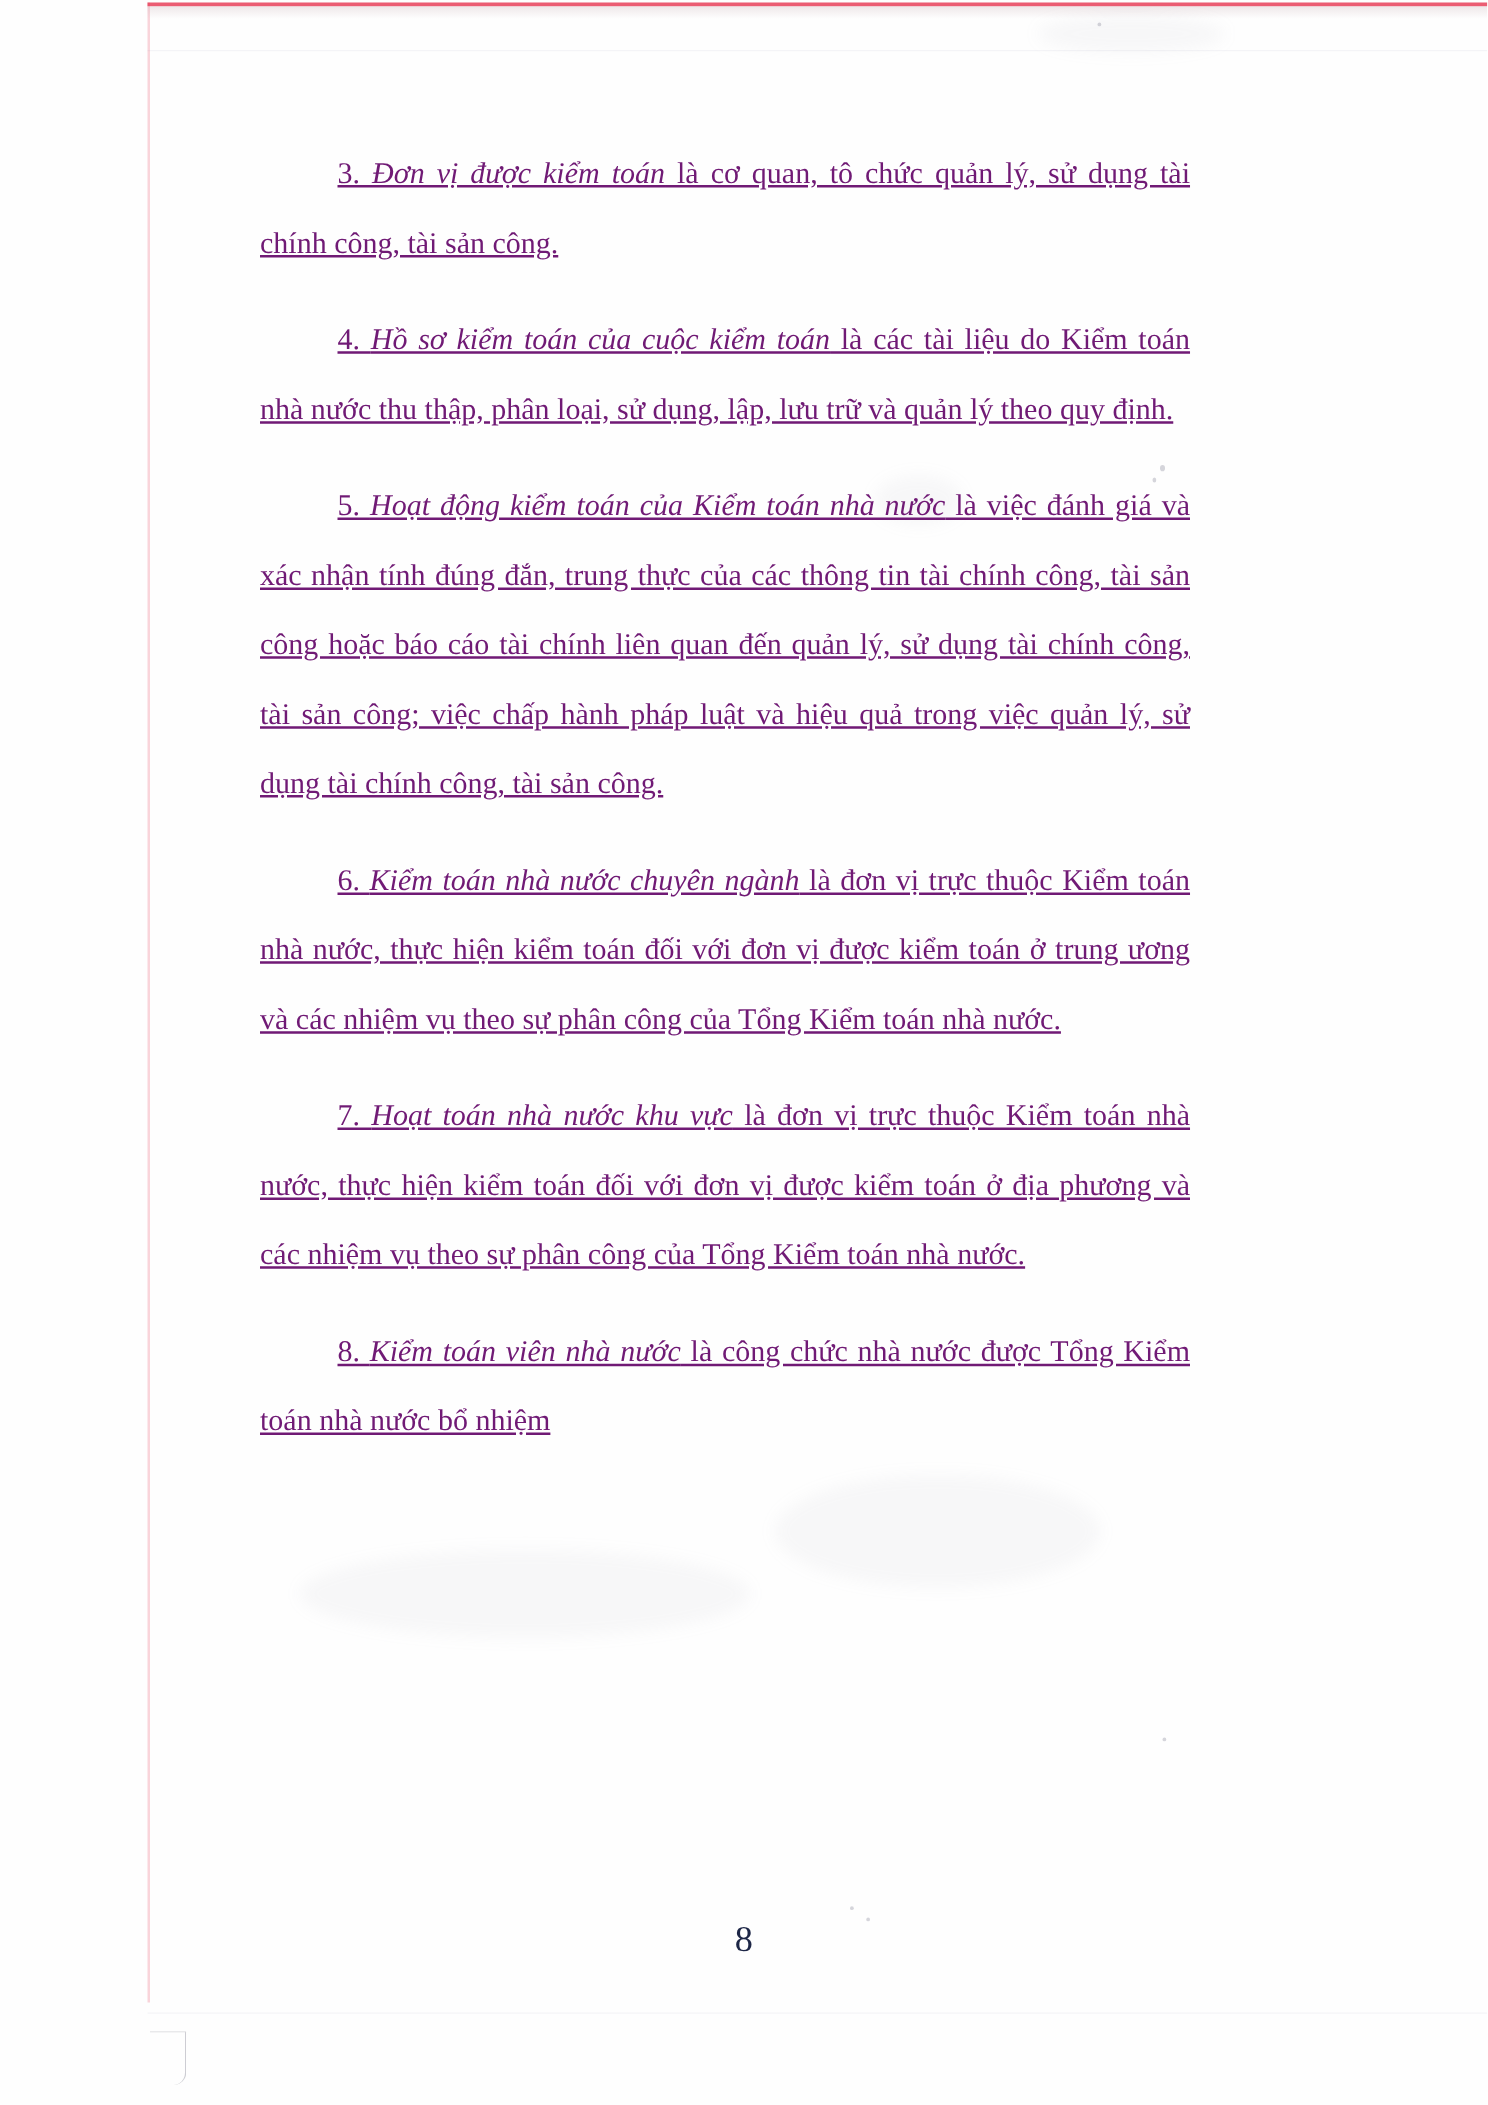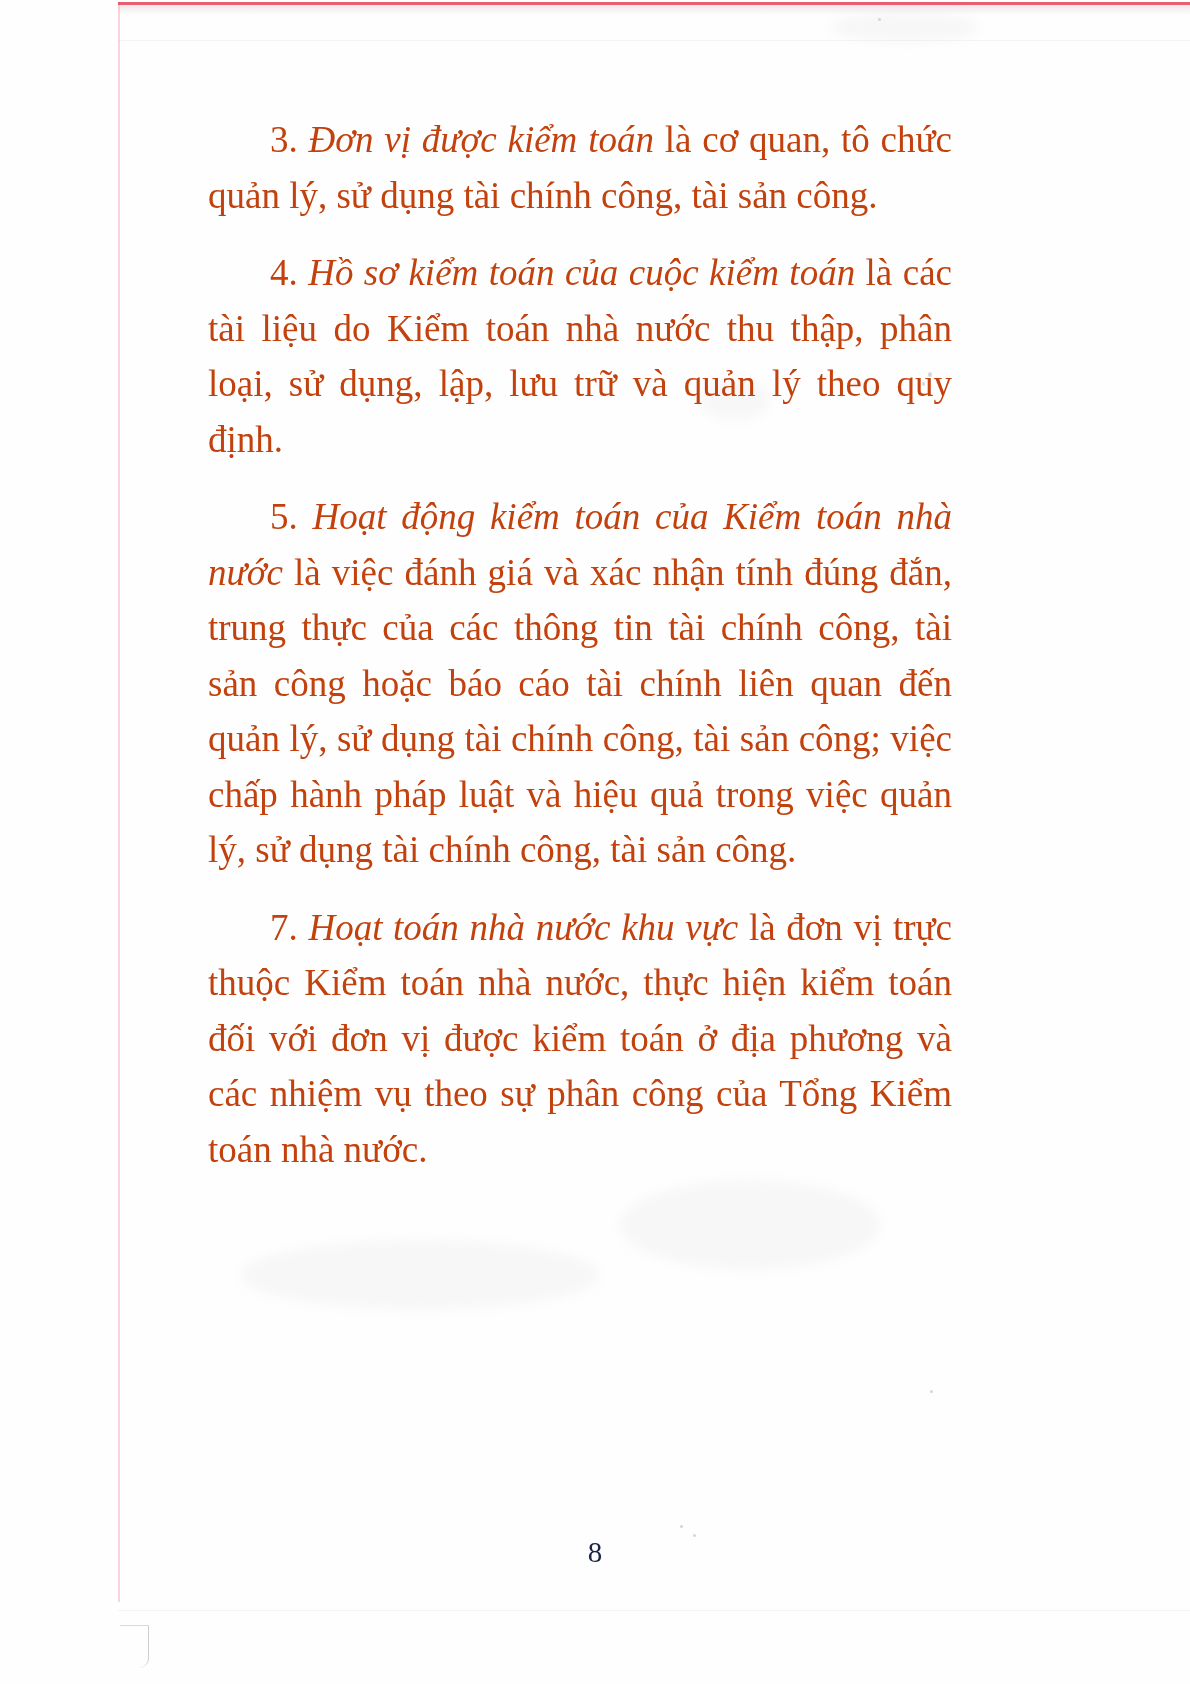--- a/index.html
+++ b/index.html
@@ -73,25 +73,26 @@
     height: 1px;
     background: rgba(160,160,185,0.10);
   }
 
   
   .body-text {
     position: absolute;
     left: 208px;
     top: 112px;
     width: 744px;
-    color: #c2410c;
-    font-size: 37px;
+    color: #701a75;
+    font-size: 24px;
     line-height: 55.5px;
     text-align: justify;
     text-justify: inter-word;
+    text-decoration: underline;
   }
   .para {
     margin: 0 0 22px 0;
     text-indent: 62px;
   }
   .para:last-of-type { margin-bottom: 0; }
   .term {
     font-style: italic;
   }
   .page-number {
@@ -131,21 +132,23 @@
   <div class="scan-stripe" style="top:1610px;"></div>
 
   <div class="body-text">
 
     <p class="para"><span>3.</span> <span class="term">Đơn vị được kiểm toán</span><span> là cơ quan, tô chức quản lý, sử dụng tài chính công, tài sản công.</span></p>
 
     <p class="para"><span>4.</span> <span class="term">Hồ sơ kiểm toán của cuộc kiểm toán</span><span> là các tài liệu do Kiểm toán nhà nước thu thập, phân loại, sử dụng, lập, lưu trữ và quản lý theo quy định.</span></p>
 
     <p class="para"><span>5.</span> <span class="term">Hoạt động kiểm toán của Kiểm toán nhà nước</span><span> là việc đánh giá và xác nhận tính đúng đắn, trung thực của các thông tin tài chính công, tài sản công hoặc báo cáo tài chính liên quan đến quản lý, sử dụng tài chính công, tài sản công; việc chấp hành pháp luật và hiệu quả trong việc quản lý, sử dụng tài chính công, tài sản công.</span></p>
 
+    <p class="para"><span>6.</span> <span class="term">Kiểm toán nhà nước chuyên ngành</span><span> là đơn vị trực thuộc Kiểm toán nhà nước, thực hiện kiểm toán đối với đơn vị được kiểm toán ở trung ương và các nhiệm vụ theo sự phân công của Tổng Kiểm toán nhà nước.</span></p>
 
     <p class="para"><span>7.</span> <span class="term">Hoạt toán nhà nước khu vực</span><span> là đơn vị trực thuộc Kiểm toán nhà nước, thực hiện kiểm toán đối với đơn vị được kiểm toán ở địa phương và các nhiệm vụ theo sự phân công của Tổng Kiểm toán nhà nước.</span></p>
 
+    <p class="para"><span>8.</span> <span class="term">Kiểm toán viên nhà nước</span><span> là công chức nhà nước được Tổng Kiểm toán nhà nước bổ nhiệm</span></p>
 
   </div>
 
   <div class="page-number">8</div>
 
 </div>
 
 </body></html>

